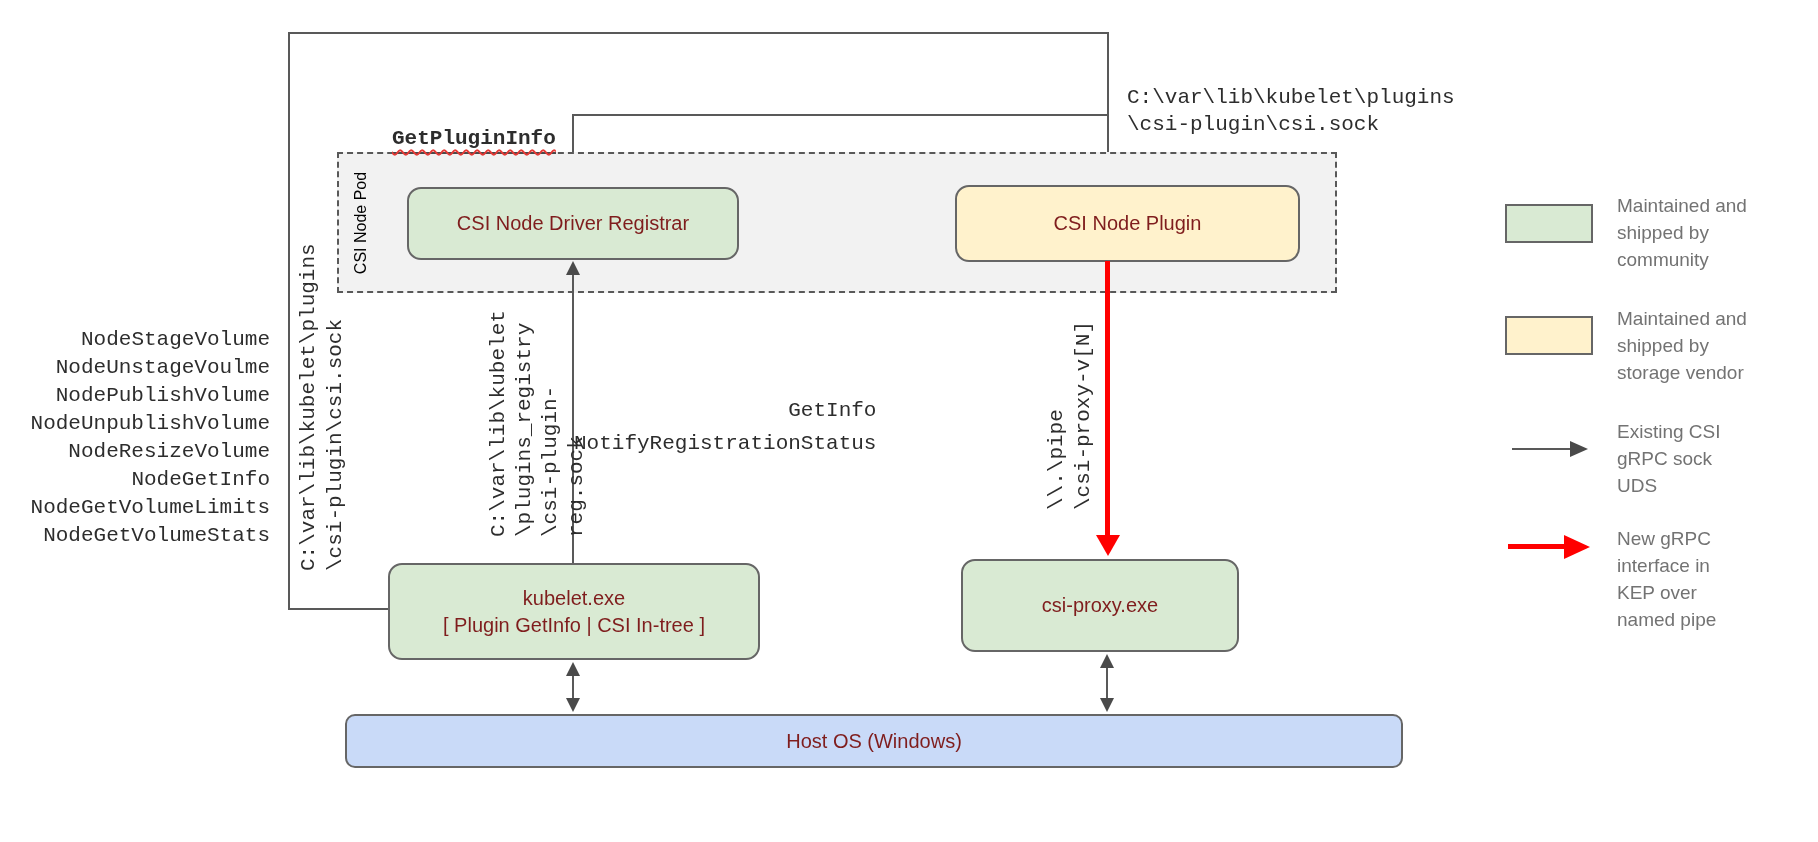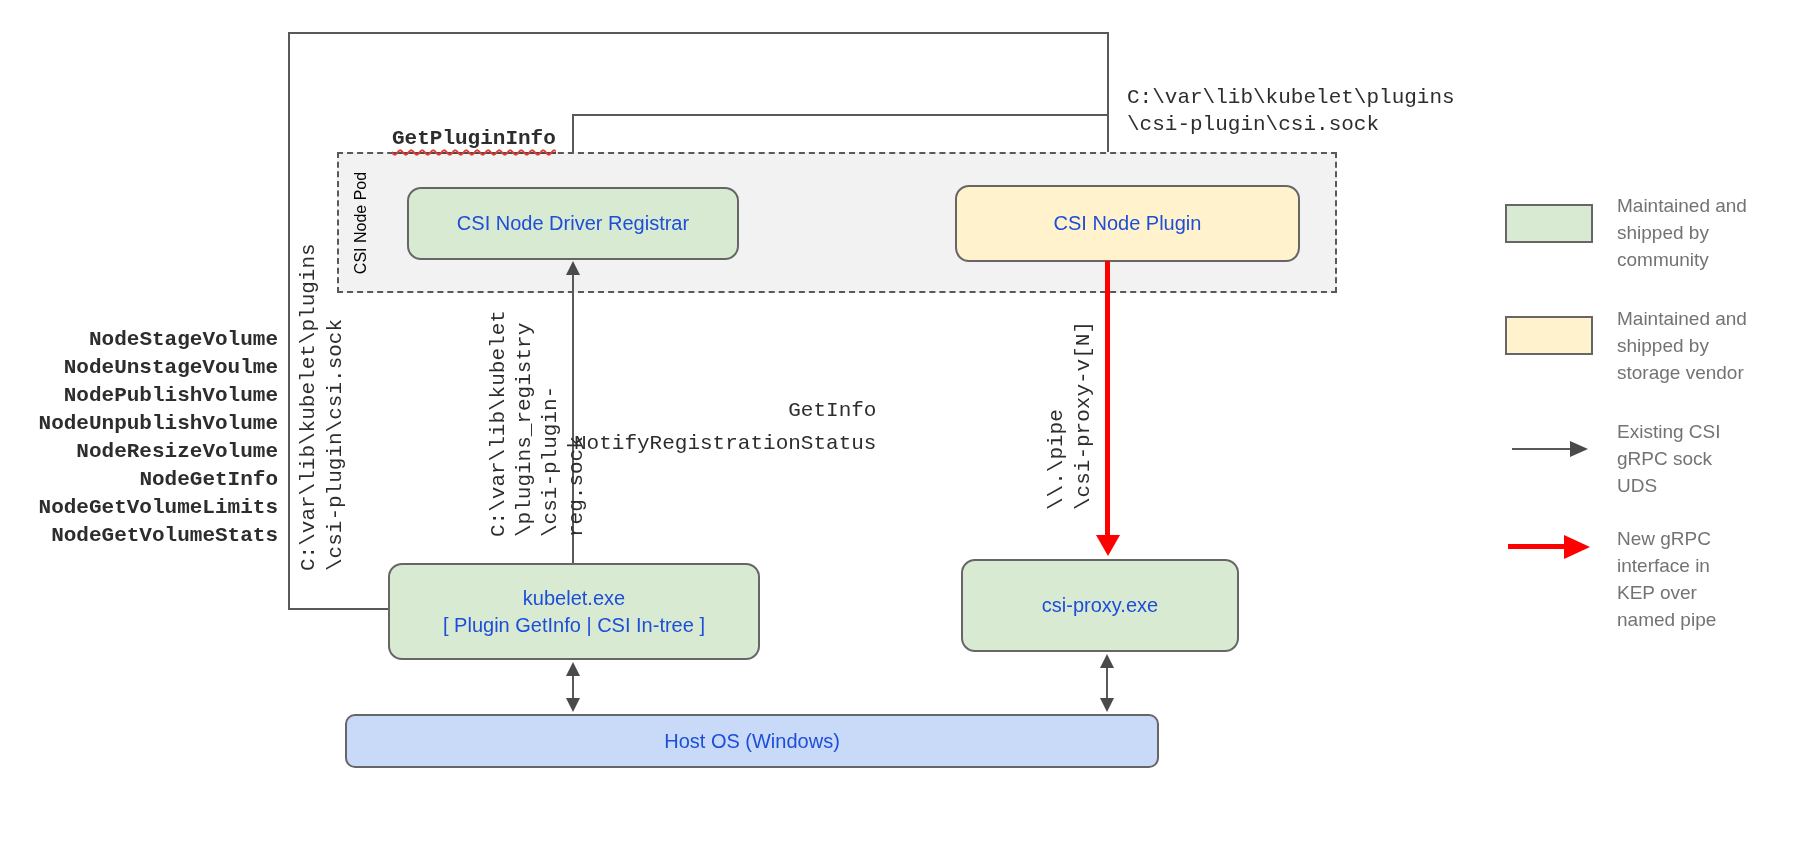--- a/index.html
+++ b/index.html
@@ -14,21 +14,21 @@
   .tri{position:absolute;width:0;height:0;}
   .tri-down{border-left:7px solid transparent;border-right:7px solid transparent;border-top:14px solid #4a4a4a;}
   .tri-up{border-left:7px solid transparent;border-right:7px solid transparent;border-bottom:14px solid #4a4a4a;}
   .tri-right{border-top:8px solid transparent;border-bottom:8px solid transparent;border-left:18px solid #4a4a4a;}
   .tri-red-down{border-left:12px solid transparent;border-right:12px solid transparent;border-top:21px solid var(--new-red,#ff0000);}
   .tri-red-right{border-top:12px solid transparent;border-bottom:12px solid transparent;border-left:26px solid var(--new-red,#ff0000);}
   
   .node{
     position:absolute;box-sizing:border-box;border:2px solid #666666;border-radius:14px;
     display:flex;align-items:center;justify-content:center;text-align:center;
-    font-size:20px;color:#1d4ed8;line-height:27px;white-space:pre-line;
+    font-size:20px;color:#7f1d1d;line-height:27px;white-space:pre-line;
   }
   .node-green{background:var(--community-green,#d9ead3);}
   .node-yellow{background:var(--vendor-yellow,#fff2cc);margin-left:20px;}
   .node-blue{background:var(--host-blue,#c9daf8);border-radius:10px;}
   .pod{
     position:absolute;box-sizing:border-box;border:2px dashed #595959;background:var(--pod-gray,#f2f2f2);
   }
   .pod-label{
     position:absolute;font-size:16px;color:#000;text-align:center;
     transform:rotate(-90deg);white-space:nowrap;
@@ -79,21 +79,21 @@
   <div class="node node-yellow" style="left:935px;top:185px;width:345px;height:77px;">
     <span>CSI Node Plugin</span>
   </div>
   <div class="node node-green" style="left:388px;top:563px;width:372px;height:97px;">
     <span>kubelet.exe
 [ Plugin GetInfo | CSI In-tree ]</span>
   </div>
   <div class="node node-green" style="left:961px;top:559px;width:278px;height:93px;">
     <span>csi-proxy.exe</span>
   </div>
-  <div class="node node-blue" style="left:345px;top:714px;width:814px;height:54px;">
+  <div class="node node-blue" style="left:345px;top:714px;width:1058px;height:54px;">
     <span>Host OS (Windows)</span>
   </div>
 
   <div class="line" style="left:572px;top:273px;width:2px;height:290px;"></div>
   <div class="tri tri-up" style="left:566px;top:261px;"></div>
 
   <div class="redline" style="left:1105px;top:261px;width:5px;height:276px;"></div>
   <div class="tri tri-red-down" style="left:1096px;top:535px;"></div>
 
   <div class="line" style="left:572px;top:671px;width:2px;height:34px;"></div>
@@ -104,21 +104,21 @@
   <div class="tri tri-up" style="left:1100px;top:654px;"></div>
   <div class="tri tri-down" style="left:1100px;top:698px;"></div>
 
   <div class="mono" style="left:392px;top:104px;">
     <span class="get-plugin-info">GetPluginInfo</span>
   </div>
 
   <div class="mono" style="left:1127px;top:84px;line-height:27px;">C:\var\lib\kubelet\plugins
 \csi-plugin\csi.sock</div>
 
-  <div class="mono right-align" style="left:36px;top:326px;width:242px;line-height:28px;font-weight:bold;">NodeStageVolume
+  <div class="mono right-align" style="left:28px;top:326px;width:242px;line-height:28px;">NodeStageVolume
 NodeUnstageVoulme
 NodePublishVolume
 NodeUnpublishVolume
 NodeResizeVolume
 NodeGetInfo
 NodeGetVolumeLimits
 NodeGetVolumeStats</div>
 
   <div class="mono vtext" style="left:157px;top:379px;width:330px;height:54px;line-height:27px;">C:\var\lib\kubelet\plugins
 \csi-plugin\csi.sock</div>

